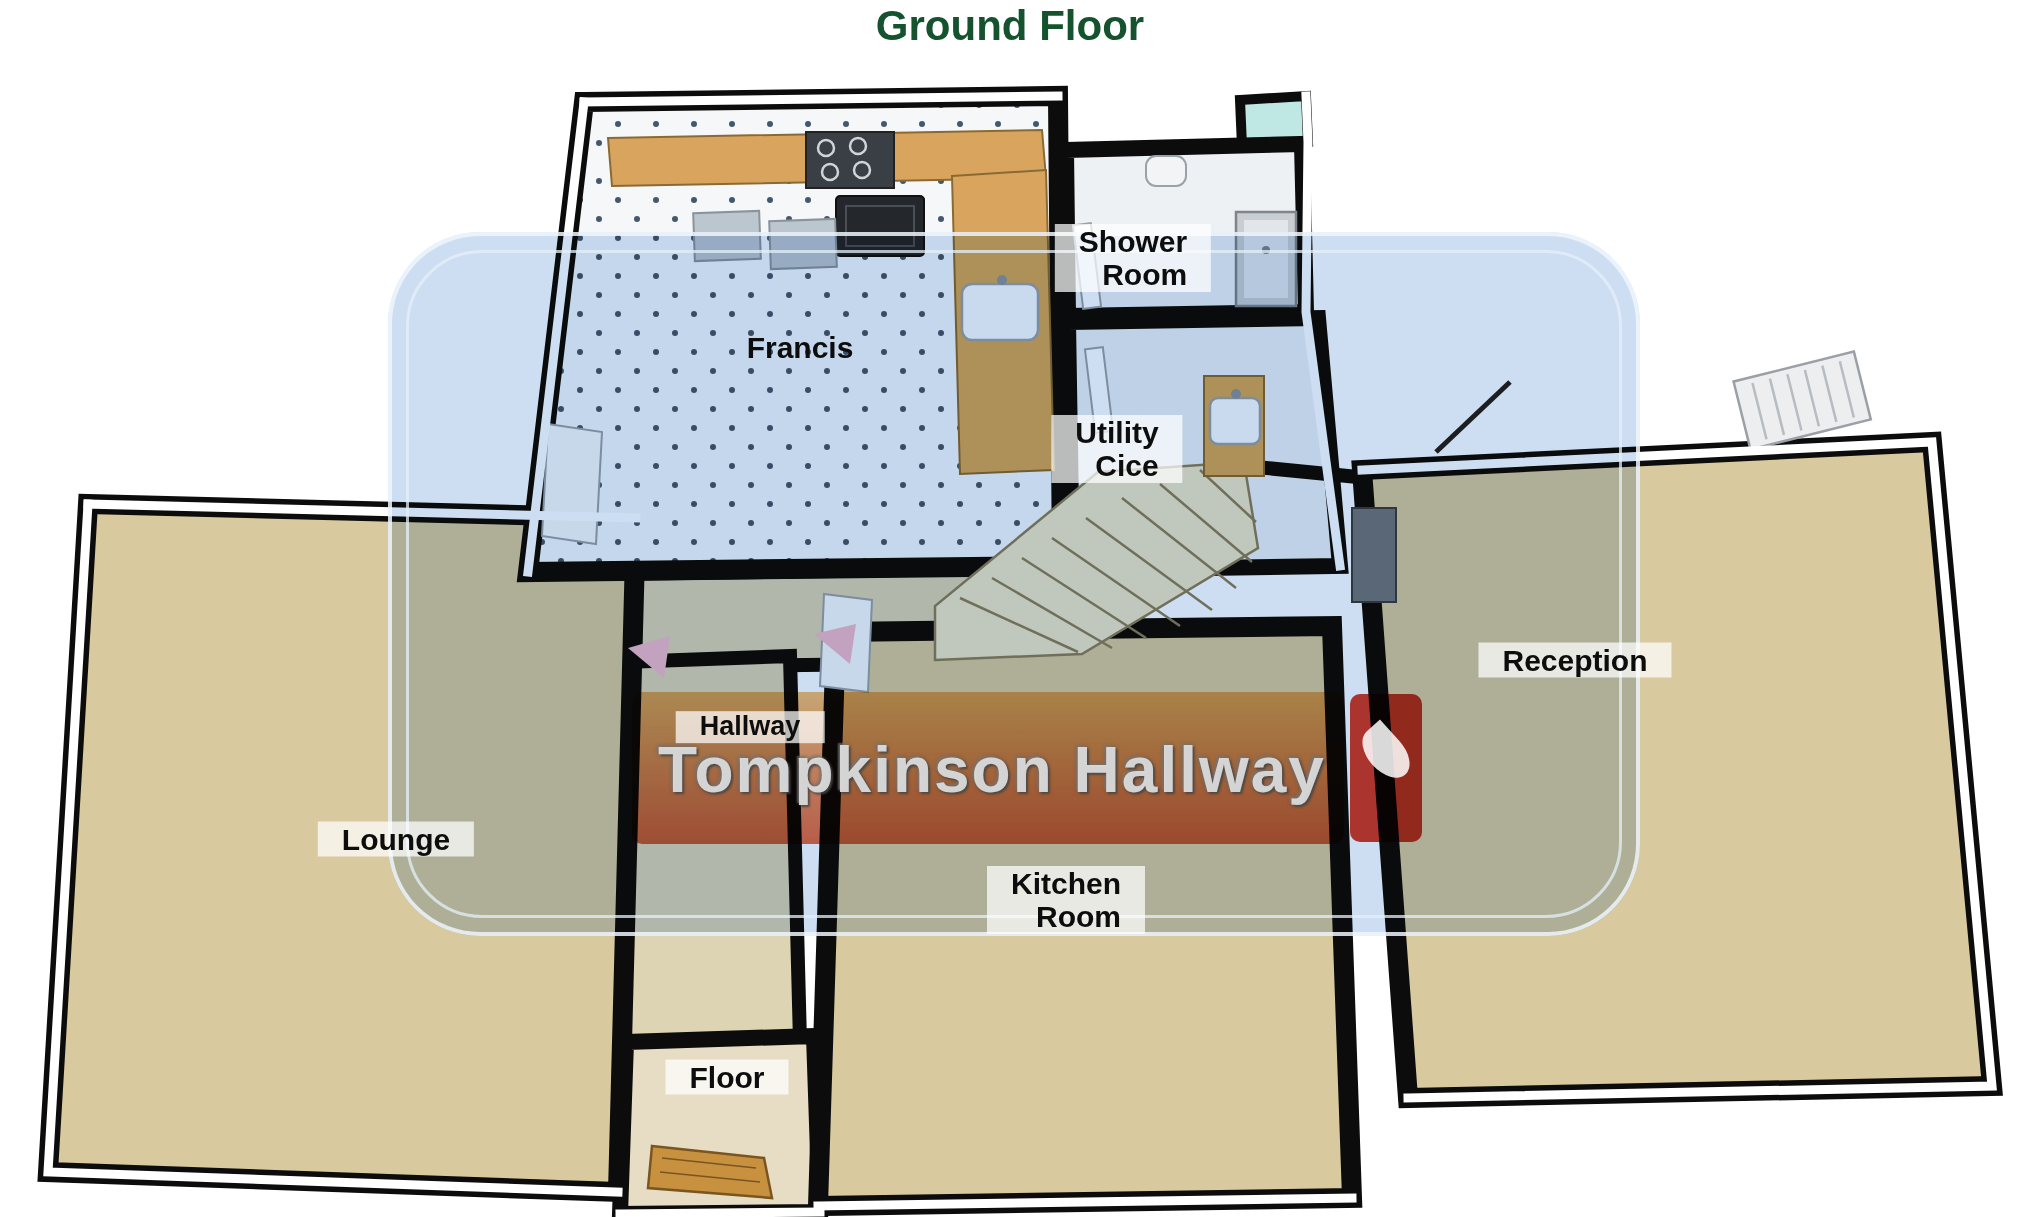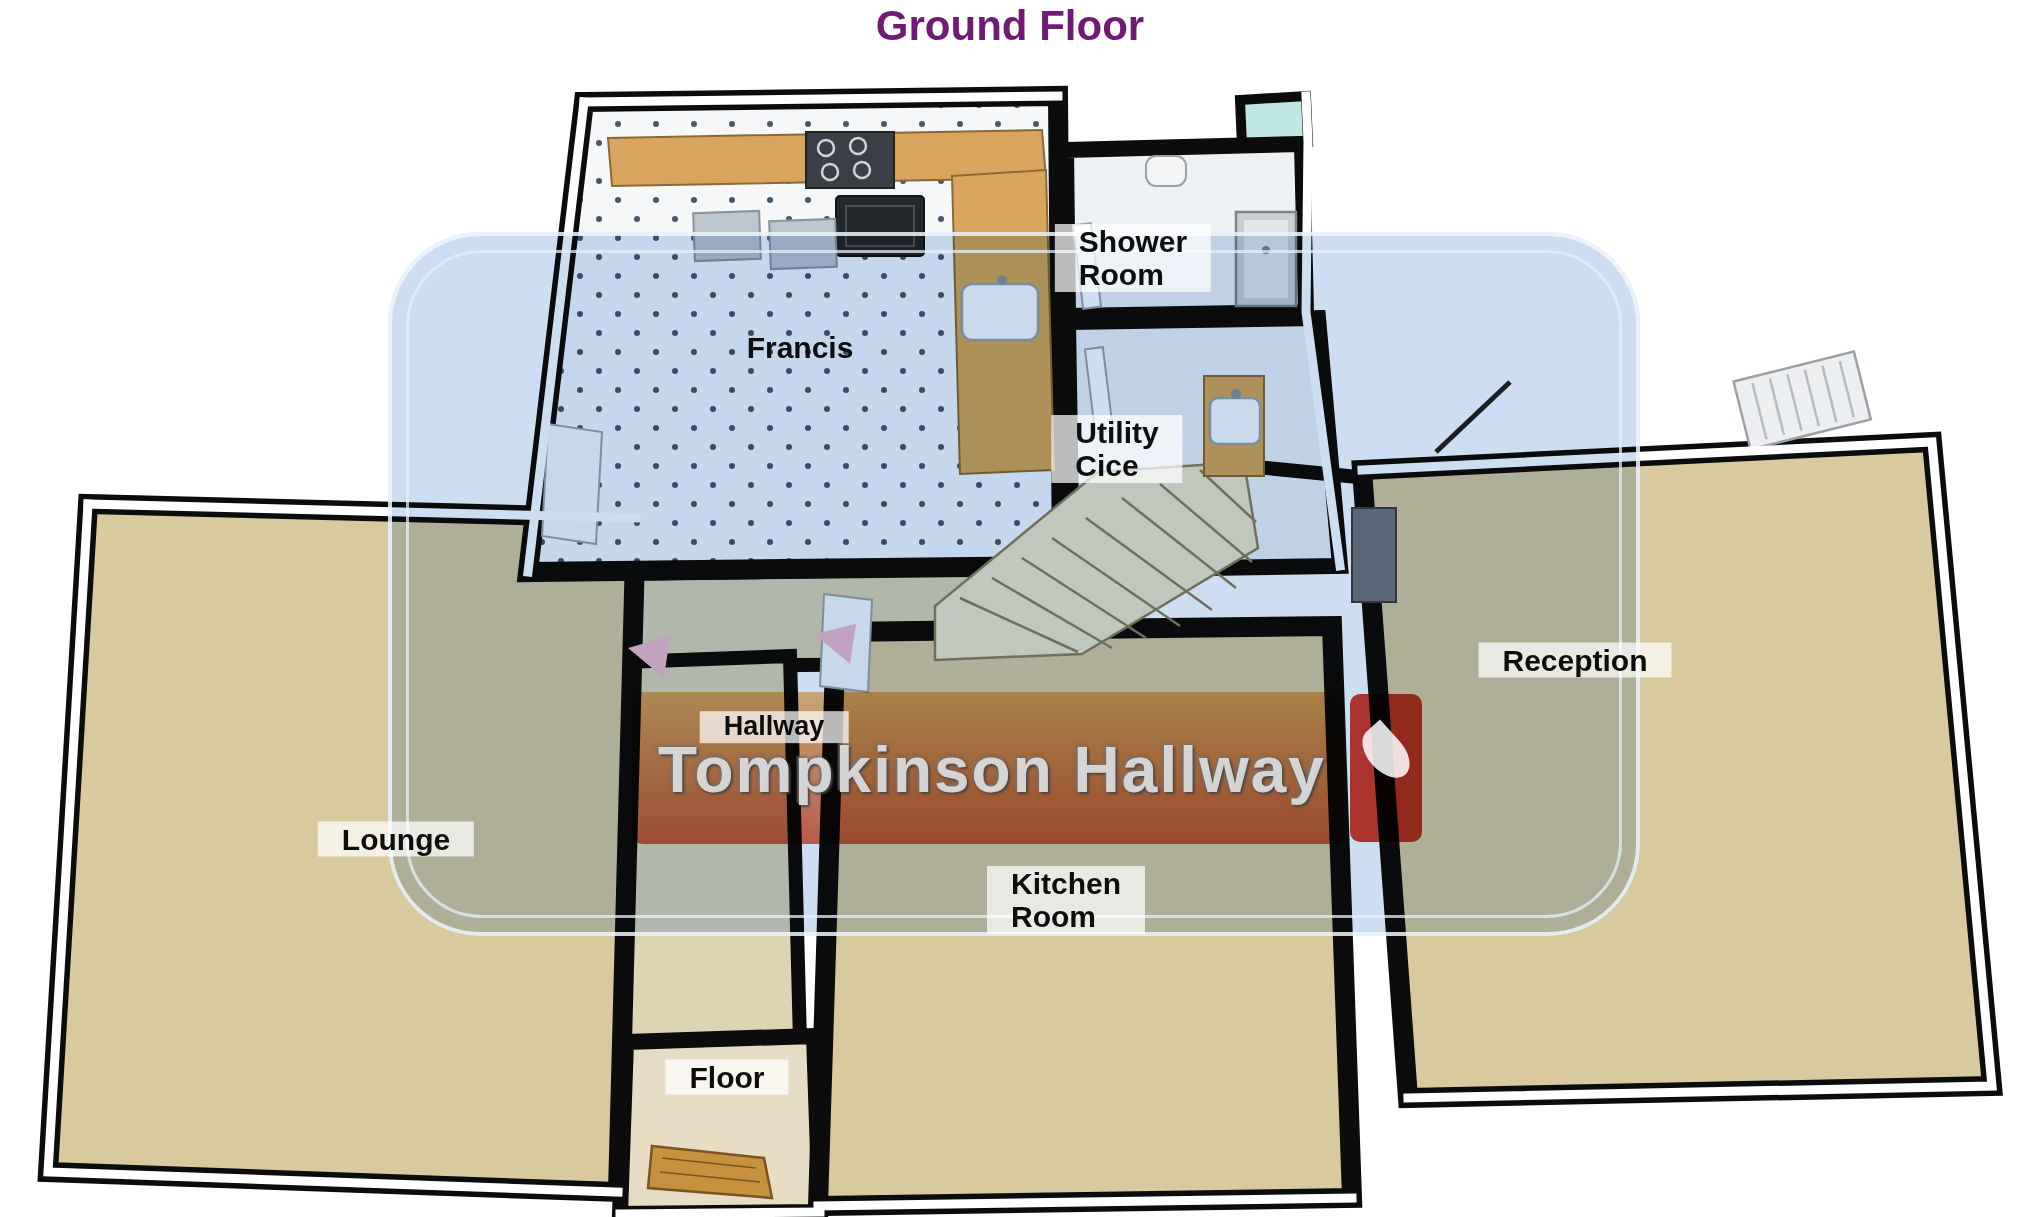--- a/index.html
+++ b/index.html
@@ -47,29 +47,29 @@
     position:absolute; left:992px; top:770px; transform:translate(-50%,-50%);
     font-weight:bold; font-size:64px; letter-spacing:2px; white-space:nowrap;
     color:rgba(224,224,224,0.92);
     text-shadow:2px 2px 2px rgba(70,70,70,0.8), -2px -2px 2px rgba(120,120,120,0.7), 0 0 4px rgba(60,60,60,0.6);
   }
 
   
   .labels { position:absolute; inset:0; pointer-events:none; }
   .plan-title {
     position:absolute; transform:translate(-50%,-50%);
-    font-weight:bold; font-size:42px; color:#701a75; white-space:nowrap;
+    font-weight:bold; font-size:42px; color:#14532d; white-space:nowrap;
   }
   .room-label {
     position:absolute; transform:translate(-50%,-50%);
     font-weight:bold; font-size:30px; line-height:1.1; color:#0d0d0d;
     background:rgba(255,255,255,0.72); padding:1px 24px;
-    text-align:left; white-space:pre-line;
-  }
-  .room-label.small { font-size:27px;margin-left:24px; }
+    text-align:right; white-space:pre-line;
+  }
+  .room-label.small { font-size:27px; }
 </style>
 </head>
 <body>
 
 <div class="stage">
 
   <svg viewBox="0 0 2025 1217" width="2025" height="1217">
     <defs>
       <pattern id="kdots" width="38" height="38" patternUnits="userSpaceOnUse">
         <rect width="38" height="38" fill="#f6f7f9"></rect>

